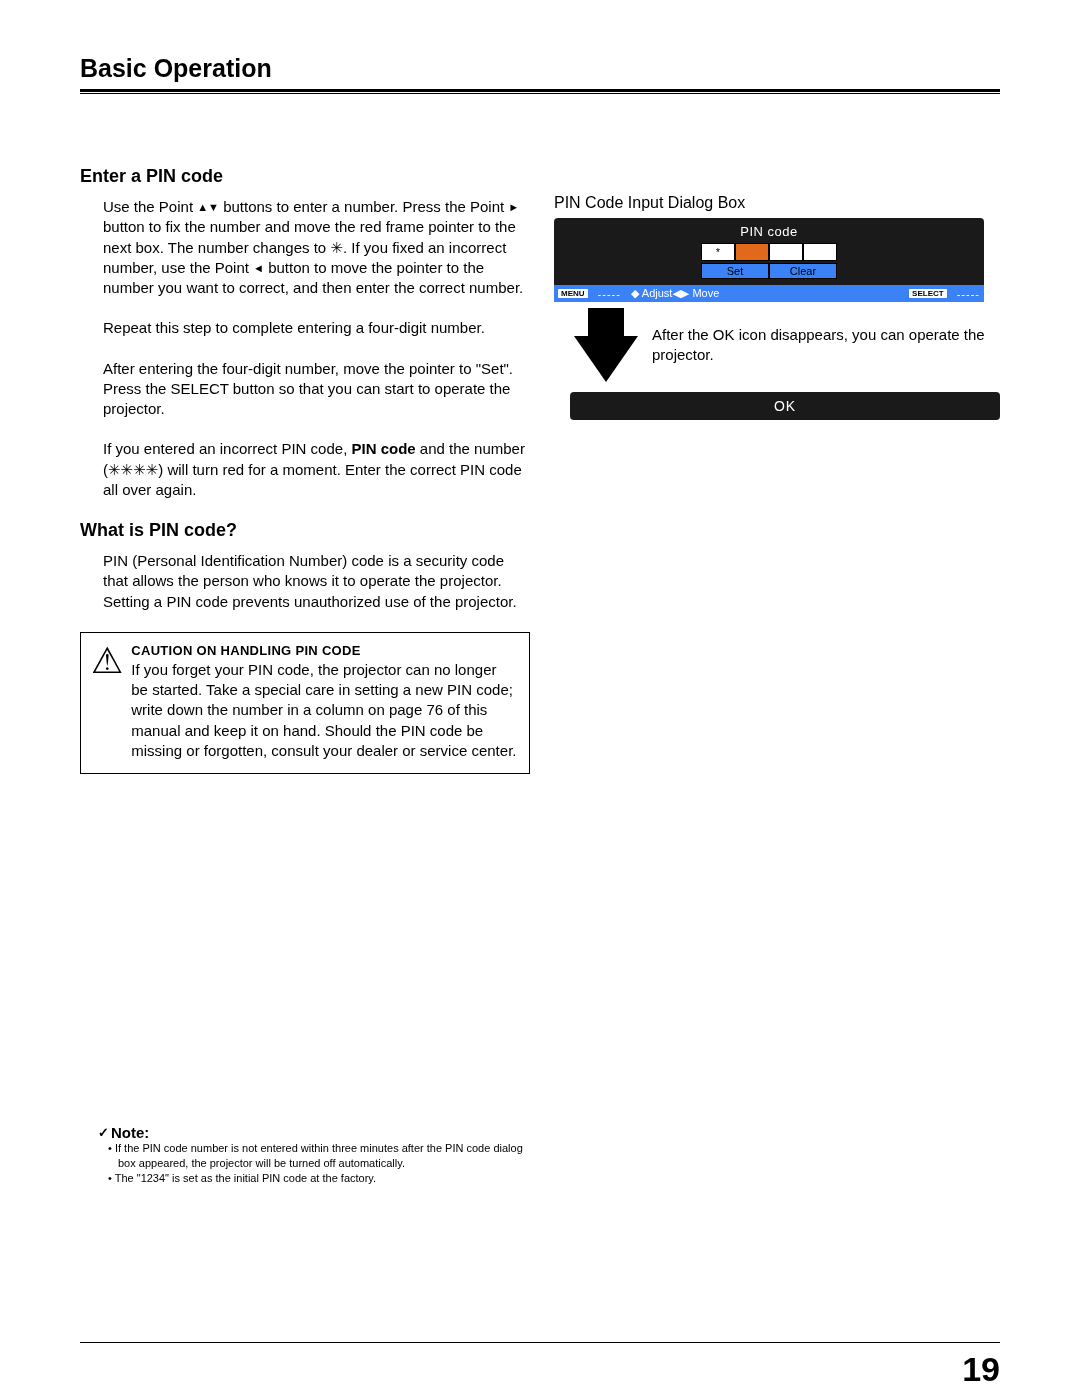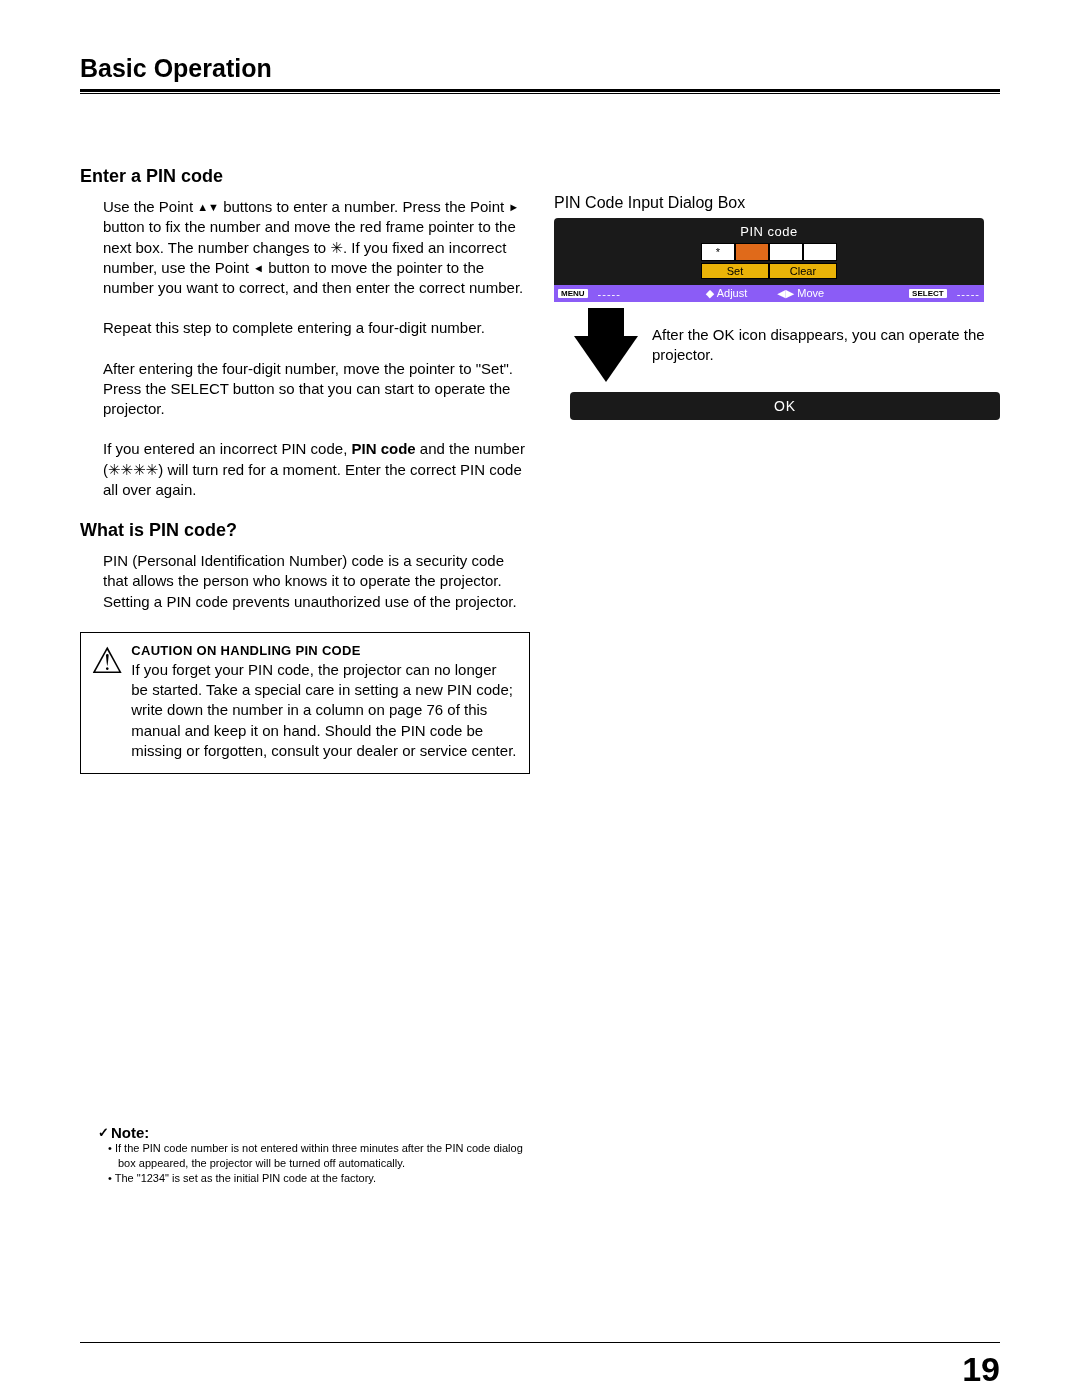--- a/index.html
+++ b/index.html
@@ -33,25 +33,25 @@
   .right-title { font-size: 16px; font-weight: normal; margin-bottom: 6px; margin-top: 28px; }
 
   
   .pin-dialog { width: 430px; }
   .pin-top { background: #1a1a1a; color: #fff; border-radius: 4px 4px 0 0; text-align: center; padding-top: 6px; }
   .pin-label { font-size: 13px; letter-spacing: .5px; }
   .pin-row { display: flex; justify-content: center; gap: 0; margin-top: 4px; }
   .pin-cell { width: 34px; height: 18px; background: #fff; border: 1px solid #000; display: flex; align-items: center; justify-content: center; font-size: 11px; color: #000; }
   .pin-cell.sel { background: #e06a1a; }
   .pin-btns { display: flex; justify-content: center; gap: 0; margin-top: 2px; padding-bottom: 6px; }
-  .pin-btn { width: 68px; height: 16px; background: #eab308; border: 1px solid #000; font-size: 11px; color: #000; display: flex; align-items: center; justify-content: center; }
-  .pin-hint { background: #8b5cf6; color: #fff; display: flex; align-items: center; font-size: 11px; padding: 2px 4px; gap: 10px; }
+  .pin-btn { width: 68px; height: 16px; background: #3b82f6; border: 1px solid #000; font-size: 11px; color: #000; display: flex; align-items: center; justify-content: center; }
+  .pin-hint { background: #3b82f6; color: #fff; display: flex; align-items: center; font-size: 11px; padding: 2px 4px; gap: 10px; }
   .hint-tag { background: #fff; color: #000; font-size: 8px; padding: 0 3px; font-weight: bold; border-radius: 1px; }
   .hint-dash { letter-spacing: 1px; }
-  .hint-center { flex: 1; display: flex; justify-content: center; gap: 30px; }
+  .hint-center { flex: 1; display: flex; justify-content: flex-start; }
   .arrow-block { display: flex; align-items: center; gap: 14px; margin: 6px 0 10px 20px; }
   .big-arrow { width: 0; height: 0; border-left: 32px solid transparent; border-right: 32px solid transparent; border-top: 46px solid #000; position: relative; }
   .big-arrow::before { content: ""; position: absolute; top: -74px; left: -18px; width: 36px; height: 30px; background: #000; }
   .arrow-hold { width: 64px; height: 74px; position: relative; }
   .after-text { font-size: 15px; line-height: 1.35; }
   .ok-bar { background: #1a1a1a; color: #fff; width: 430px; height: 28px; border-radius: 4px; display: flex; align-items: center; justify-content: center; font-size: 14px; letter-spacing: 1px; margin-left: 16px; }
 
   .footer-area { position: absolute; left: 80px; right: 80px; bottom: 54px; }
   .footer-line { border: 0; border-top: 1px solid #000; }
   .page-num { position: absolute; right: 0; bottom: -46px; font-size: 34px; font-weight: bold; }

